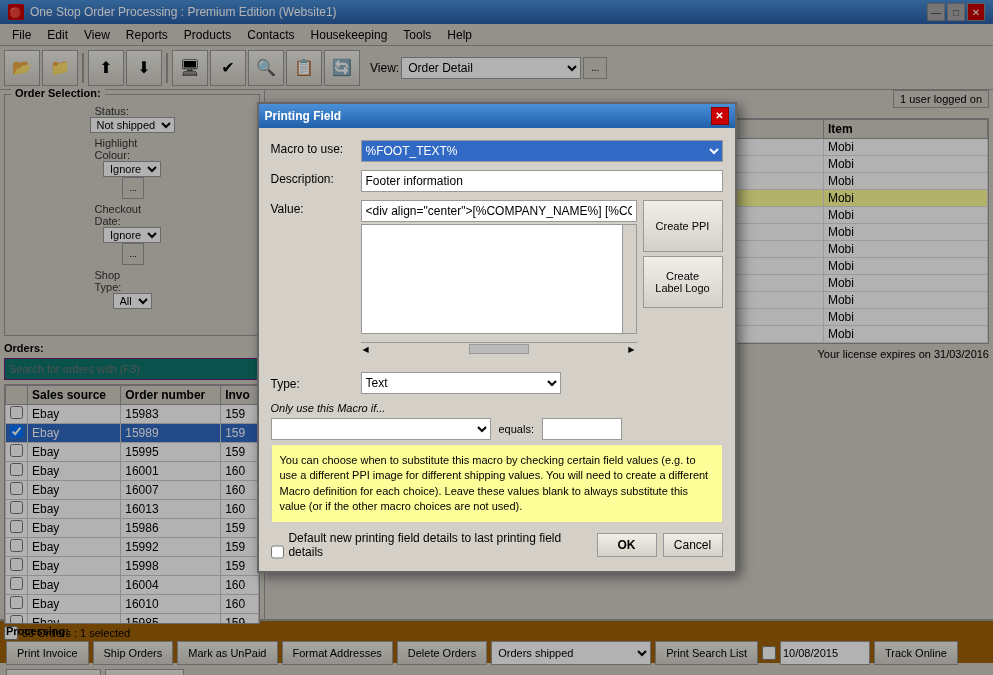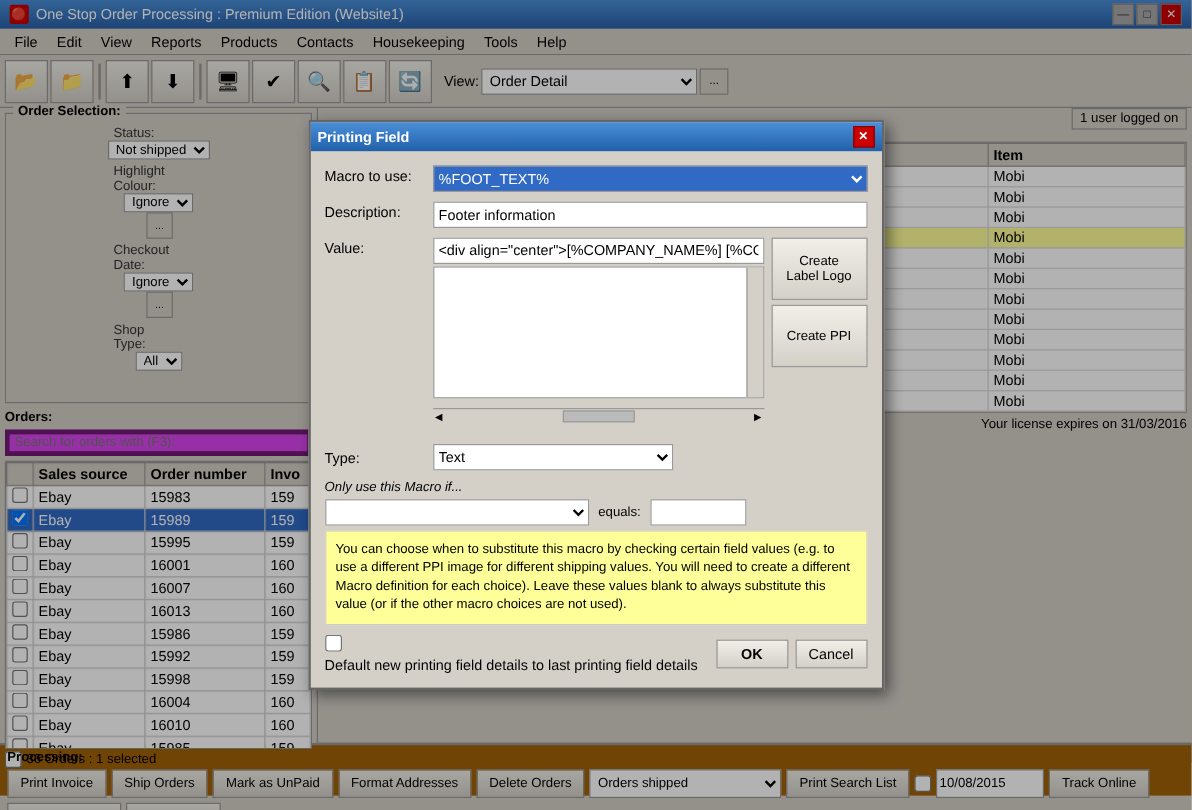--- a/index.html
+++ b/index.html
@@ -33,21 +33,21 @@
     .group-box-title { position: absolute; top: -8px; left: 6px; background: #d4d0c8; padding: 0 4px; font-size: 11px; font-weight: bold; }
     .form-row { display: flex; align-items: center; margin-bottom: 4px; min-height: 22px; flex-direction: column; }
     .form-label { width: 75px; font-size: 11px; color: #333; flex-shrink: 0; }
     .form-combo { flex: 1; height: 22px; border: 1px solid #999; background: white; font-size: 11px; padding: 0 2px; }
     .form-btn-small { width: 22px; height: 22px; background: #d4d0c8; border: 1px solid #999; margin-left: 2px; display: flex; align-items: center; justify-content: center; cursor: pointer; font-size: 9px; }
 
     
     .orders-section { margin-top: 4px; }
     .orders-title { font-size: 11px; font-weight: bold; margin-bottom: 4px; }
     .search-row { display: flex; margin-bottom: 4px; }
-    .search-input { flex: 1; height: 22px; border: 4px solid #701a75; background: #d946ef; font-size: 11px; padding: 0 4px; }
+    .search-input { flex: 1; height: 22px; border: 1px solid #701a75; background: #0f766e; font-size: 11px; padding: 0 4px; }
 
     .orders-table { width: 100%; border-collapse: collapse; font-size: 11px; }
     .orders-table th { background: #d4d0c8; border: 1px solid #999; padding: 2px 4px; text-align: left; font-weight: bold; }
     .orders-table td { border: 1px solid #ccc; padding: 1px 4px; background: white; }
     .orders-table tr.selected td { background: #316ac5; color: white; }
     .orders-table-container { height: 240px; overflow-y: auto; border: 1px solid #999; }
     .checkbox-col { width: 16px; }
 
     
     .right-panel { flex: 1; padding: 4px; position: relative; }
@@ -79,21 +79,21 @@
     .modal-side-btn { height: 52px; width: 80px; background: linear-gradient(to bottom, #f0efe8, #d4d0c8); border: 1px solid #999; cursor: pointer; font-size: 11px; text-align: center; padding: 4px; }
     .modal-scroll-area { height: 110px; border: 1px solid #999; background: white; margin-bottom: 8px; overflow: hidden; position: relative; }
     .modal-scrollbar-v { position: absolute; right: 0; top: 0; bottom: 0; width: 14px; background: #d4d0c8; border-left: 1px solid #999; }
     .modal-scrollbar-h { height: 14px; background: #d4d0c8; border-top: 1px solid #999; display: flex; align-items: center; justify-content: space-between; padding: 0 2px; margin-bottom: 8px; }
     .scroll-arrow { font-size: 8px; }
     .scroll-thumb { background: #bbb; border: 1px solid #999; height: 10px; width: 60px; }
     .type-row { display: flex; align-items: center; margin-bottom: 8px; }
     .modal-condition-row { display: flex; align-items: center; gap: 4px; margin-bottom: 4px; }
     .yellow-info { background: #ffff99; border: 1px solid #ccc; padding: 8px; font-size: 11px; margin-bottom: 8px; line-height: 1.4; }
     .modal-footer { display: flex; align-items: center; justify-content: space-between; }
-    .modal-footer-left { display: flex; align-items: flex-start; gap: 4px; font-size: 11px; flex-direction: column; }
+    .modal-footer-left { display: flex; align-items: flex-end; gap: 4px; font-size: 11px; }
     .modal-footer-right { display: flex; gap: 6px; }
     .ok-btn { width: 60px; height: 24px; background: linear-gradient(to bottom, #f0efe8, #d4d0c8); border: 1px solid #999; cursor: pointer; font-size: 12px; font-weight: bold; }
     .cancel-btn { width: 60px; height: 24px; background: linear-gradient(to bottom, #f0efe8, #d4d0c8); border: 1px solid #999; cursor: pointer; font-size: 12px; }
     .equals-label { font-size: 11px; margin-left: 4px; white-space: nowrap; }
     .equals-input { width: 80px; height: 22px; border: 1px solid #999; background: white; margin-left: 4px; }
   </style>
 </head>
 <body>
 
 <div class="title-bar">
@@ -408,22 +408,22 @@
             <div class="modal-scrollbar-v"></div>
           </div>
 
           <div class="modal-scrollbar-h" style="margin-left:90px;">
             <span class="scroll-arrow">◀</span>
             <div class="scroll-thumb"></div>
             <span class="scroll-arrow">▶</span>
           </div>
         </div>
         <div style="display:flex;flex-direction:column;gap:4px;">
+          <button class="modal-side-btn">Create PPI</button>
           <button class="modal-side-btn">Create<br>Label Logo</button>
-          <button class="modal-side-btn">Create PPI</button>
         </div>
       </div>
 
       <div class="type-row">
         <span class="modal-label">Type:</span>
         <select style="width:200px;height:22px;border:1px solid #999;background:white;font-size:12px;">
           <option>Text</option>
         </select>
       </div>
 

